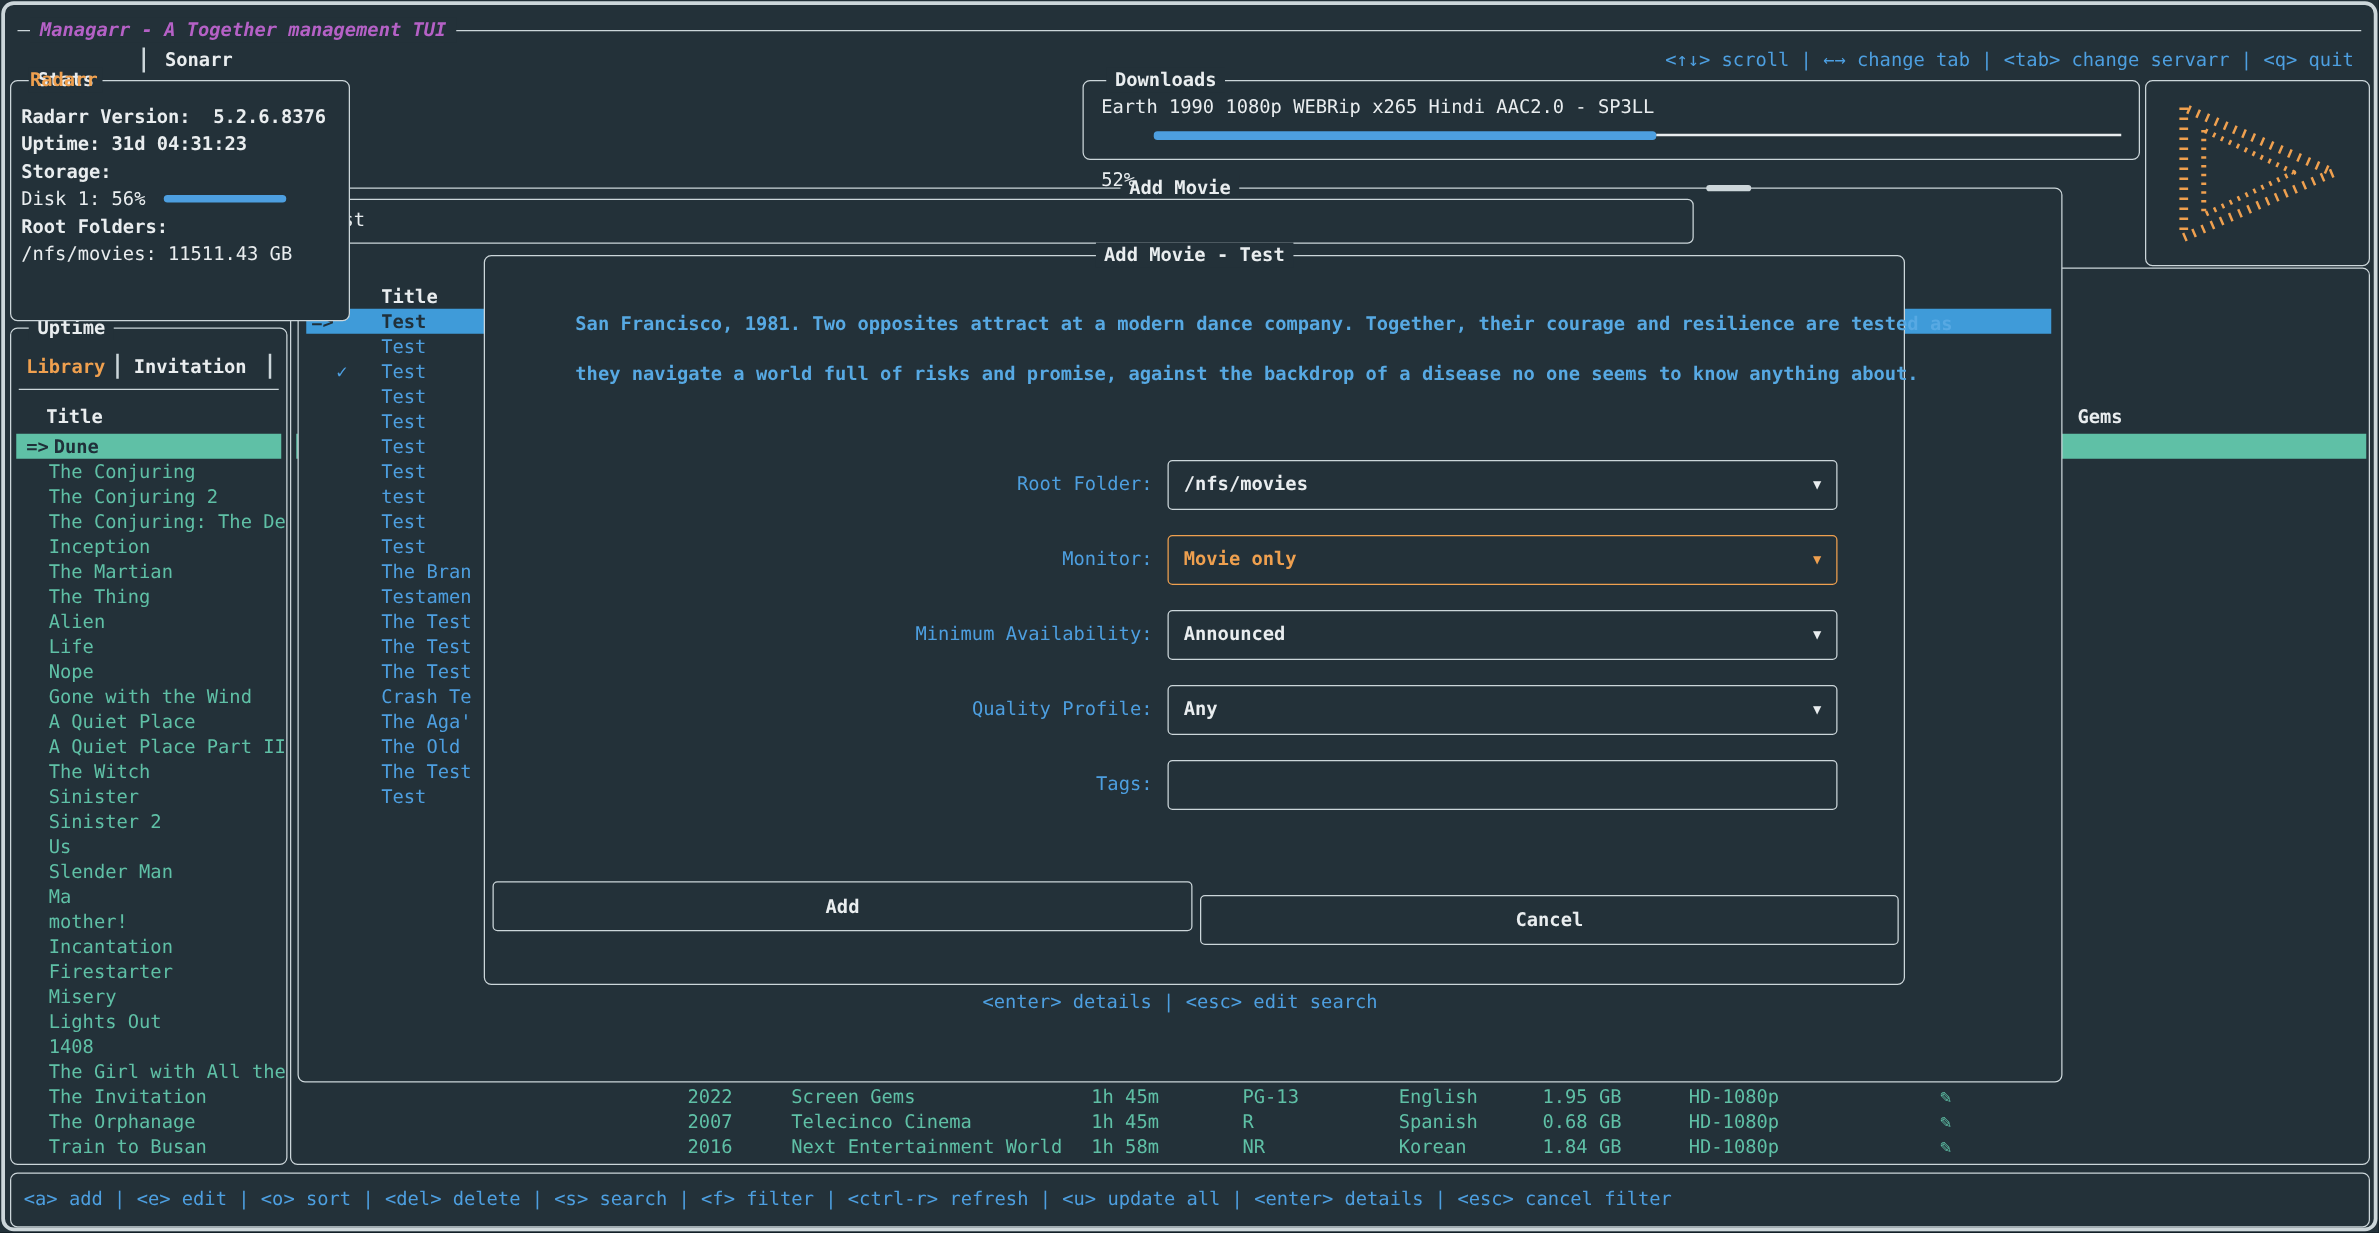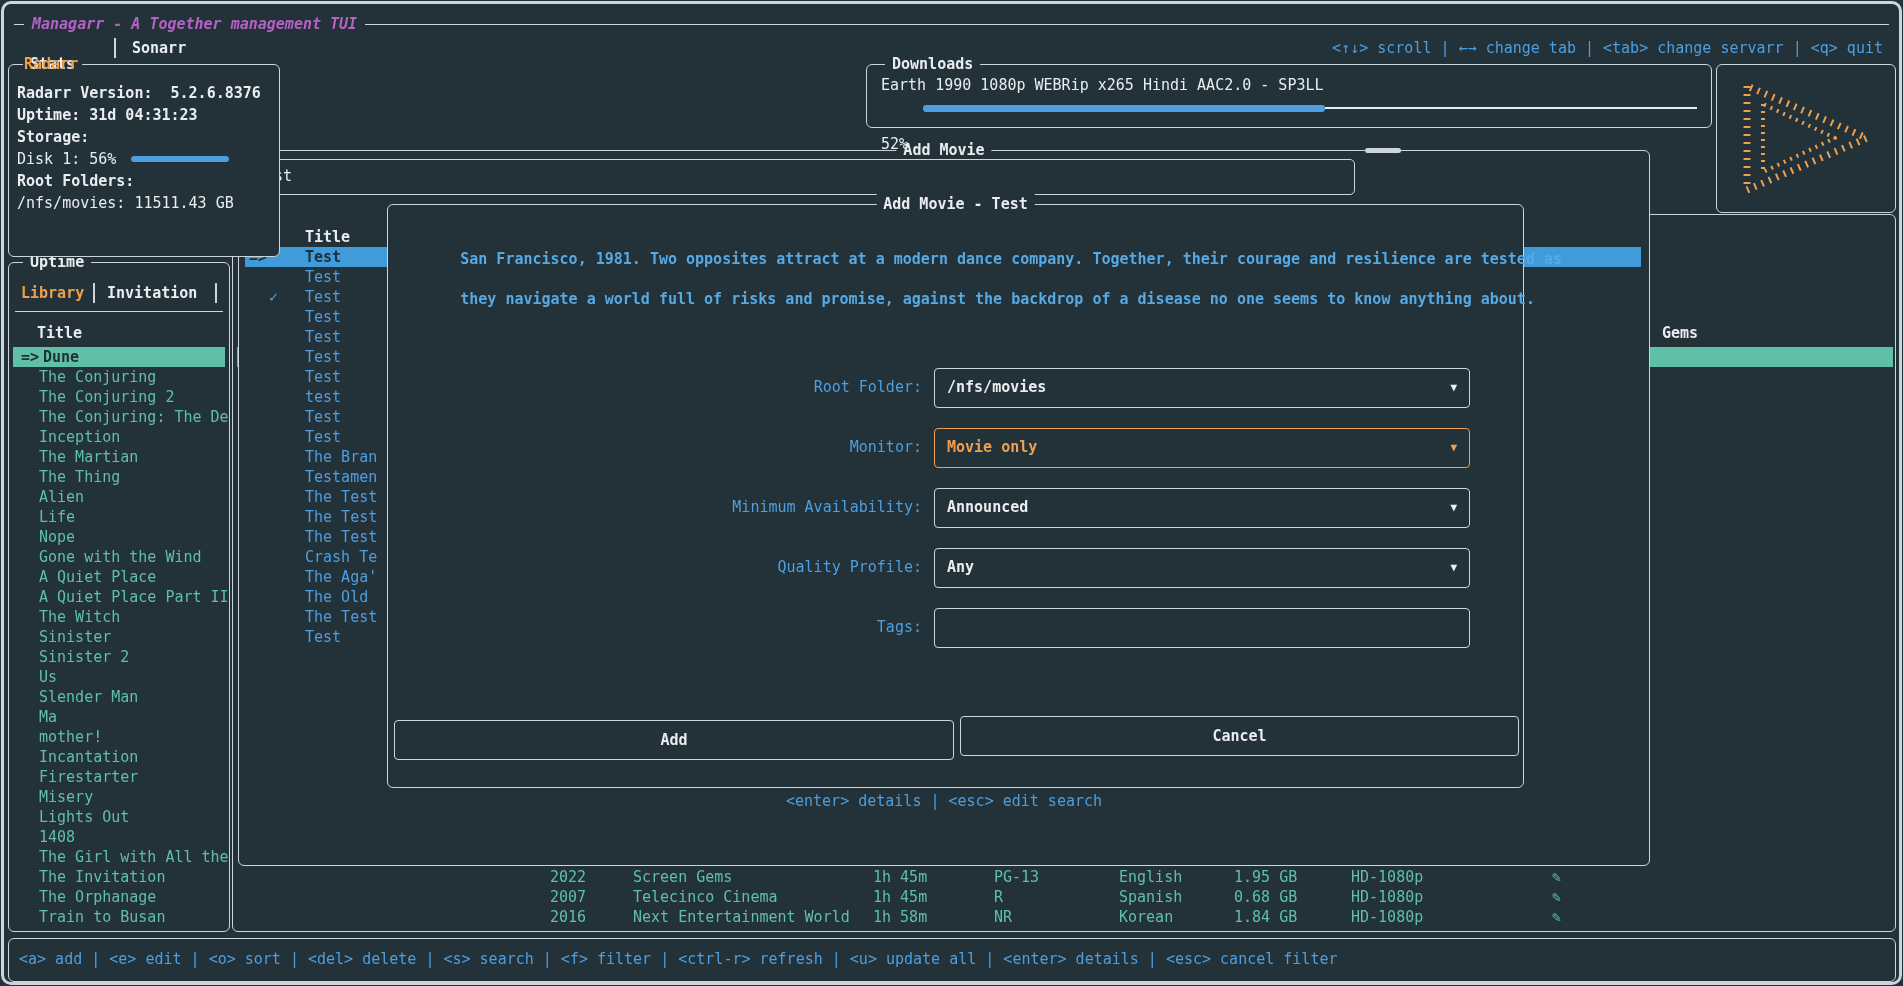--- a/index.html
+++ b/index.html
@@ -56,21 +56,21 @@
     <div class="row blue" style="left:0;top:640px;width:100%;text-align:center;">&lt;enter&gt; details | &lt;esc&gt; edit search</div>
 
     
     <div class="panel" id="modal" style="left:148px;top:53px;width:1135px;height:582px;">
       <span class="pt" style="left:50%;transform:translateX(-50%);">Add Movie - Test</span>
       <div style="position:absolute;left:0;top:24px;width:100%;text-align:center;color:var(--desc);font-weight:bold;line-height:20px;">
         <span>San Francisco, 1981. Two opposites attract at a modern dance company. Together, their courage and resilience are tested as</span><br>
         <span>they navigate a world full of risks and promise, against the backdrop of a disease no one seems to know anything about.</span>
       </div>
       <div id="fields"><div class="row blue" style="left: 0px; top: 172px; width: 534px; text-align: right;">Root Folder:</div><div class="fbox" style="left: 546px; top: 163px; width: 534px;"><div class="fval" style="">/nfs/movies</div><div class="farr" style="">▼</div></div><div class="row blue" style="left: 0px; top: 232px; width: 534px; text-align: right;">Monitor:</div><div class="fbox focus" style="left: 546px; top: 223px; width: 534px;"><div class="fval orange" style="">Movie only</div><div class="farr orange" style="">▼</div></div><div class="row blue" style="left: 0px; top: 292px; width: 534px; text-align: right;">Minimum Availability:</div><div class="fbox" style="left: 546px; top: 283px; width: 534px;"><div class="fval" style="">Announced</div><div class="farr" style="">▼</div></div><div class="row blue" style="left: 0px; top: 352px; width: 534px; text-align: right;">Quality Profile:</div><div class="fbox" style="left: 546px; top: 343px; width: 534px;"><div class="fval" style="">Any</div><div class="farr" style="">▼</div></div><div class="row blue" style="left: 0px; top: 412px; width: 534px; text-align: right;">Tags:</div><div class="fbox" style="left: 546px; top: 403px; width: 534px;"><div class="fval" style=""></div></div></div>
-      <div class="btn" style="left:6px;top:515px;width:558px;">Add</div>
+      <div class="btn" style="left:6px;top:500px;width:558px;">Add</div>
       <div class="btn" style="left:572px;top:511px;width:557px;">Cancel</div>
     </div>
   </div>
 
   
   <div class="panel" id="sidebar" style="left:8px;top:262px;width:220px;height:668px;">
     <span class="pt" style="left:14px;">Uptime</span>
     <div class="row b orange" style="left:12px;top:20px;">Library</div>
     <div class="vsep" style="left:84px;top:20px;"></div>
     <div class="row b" style="left:98px;top:20px;">Invitation</div>

